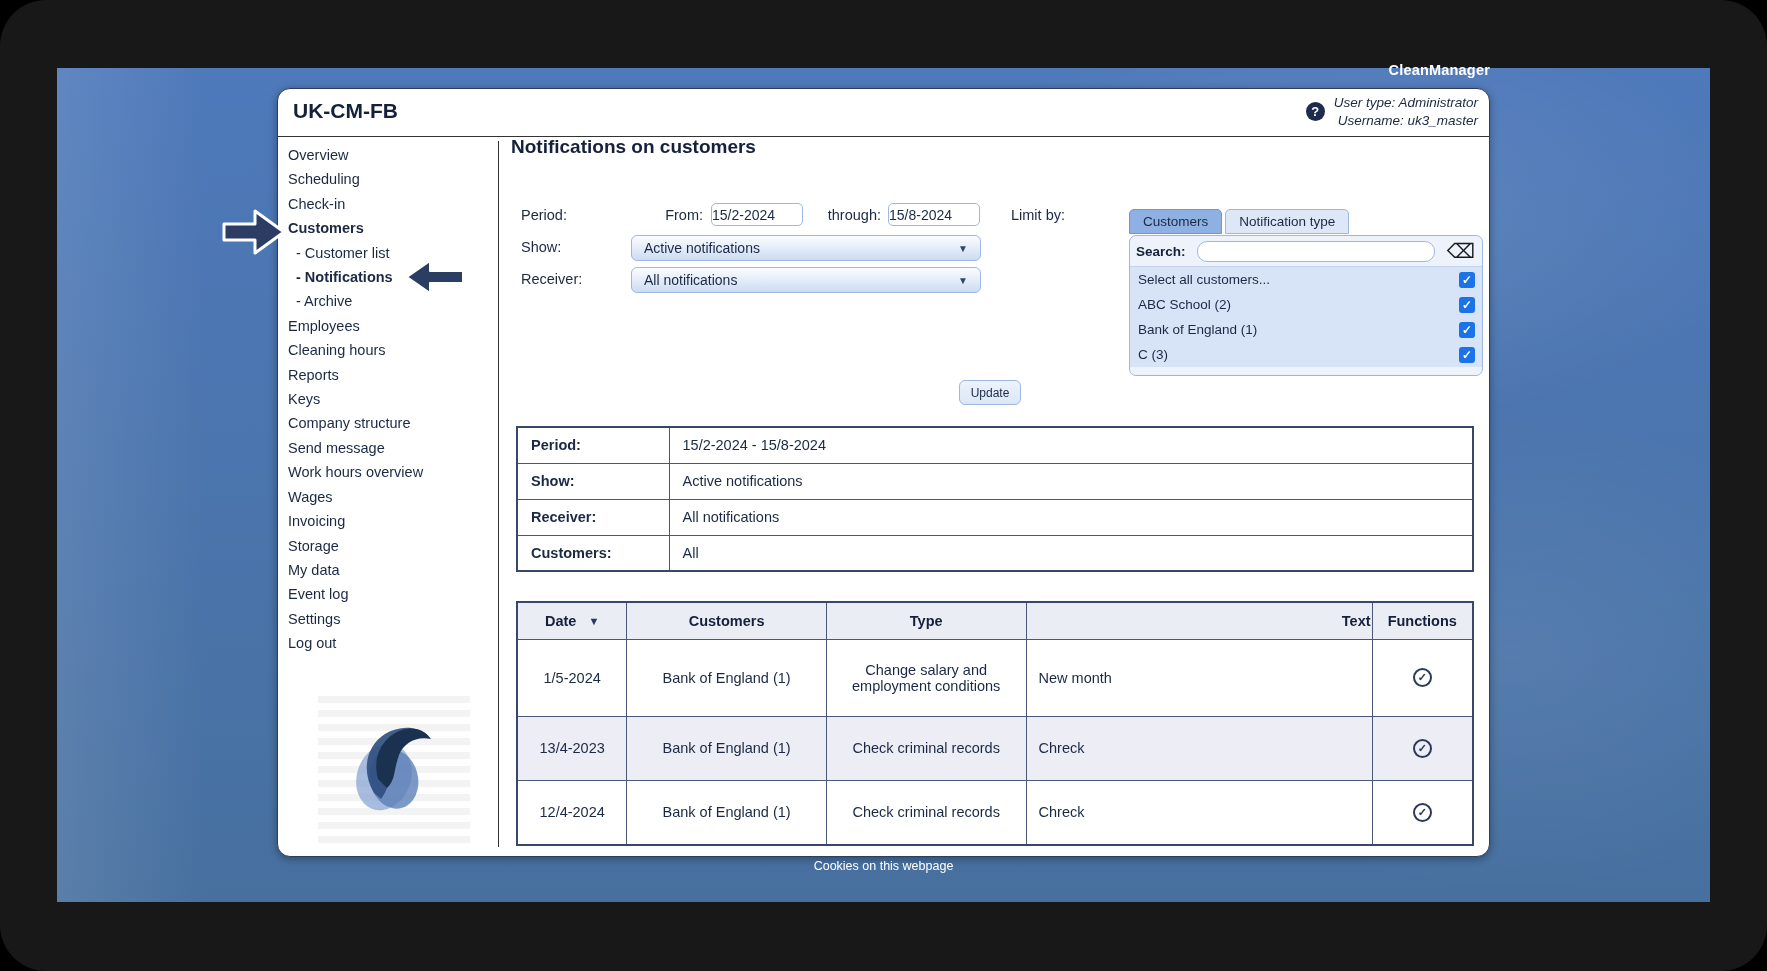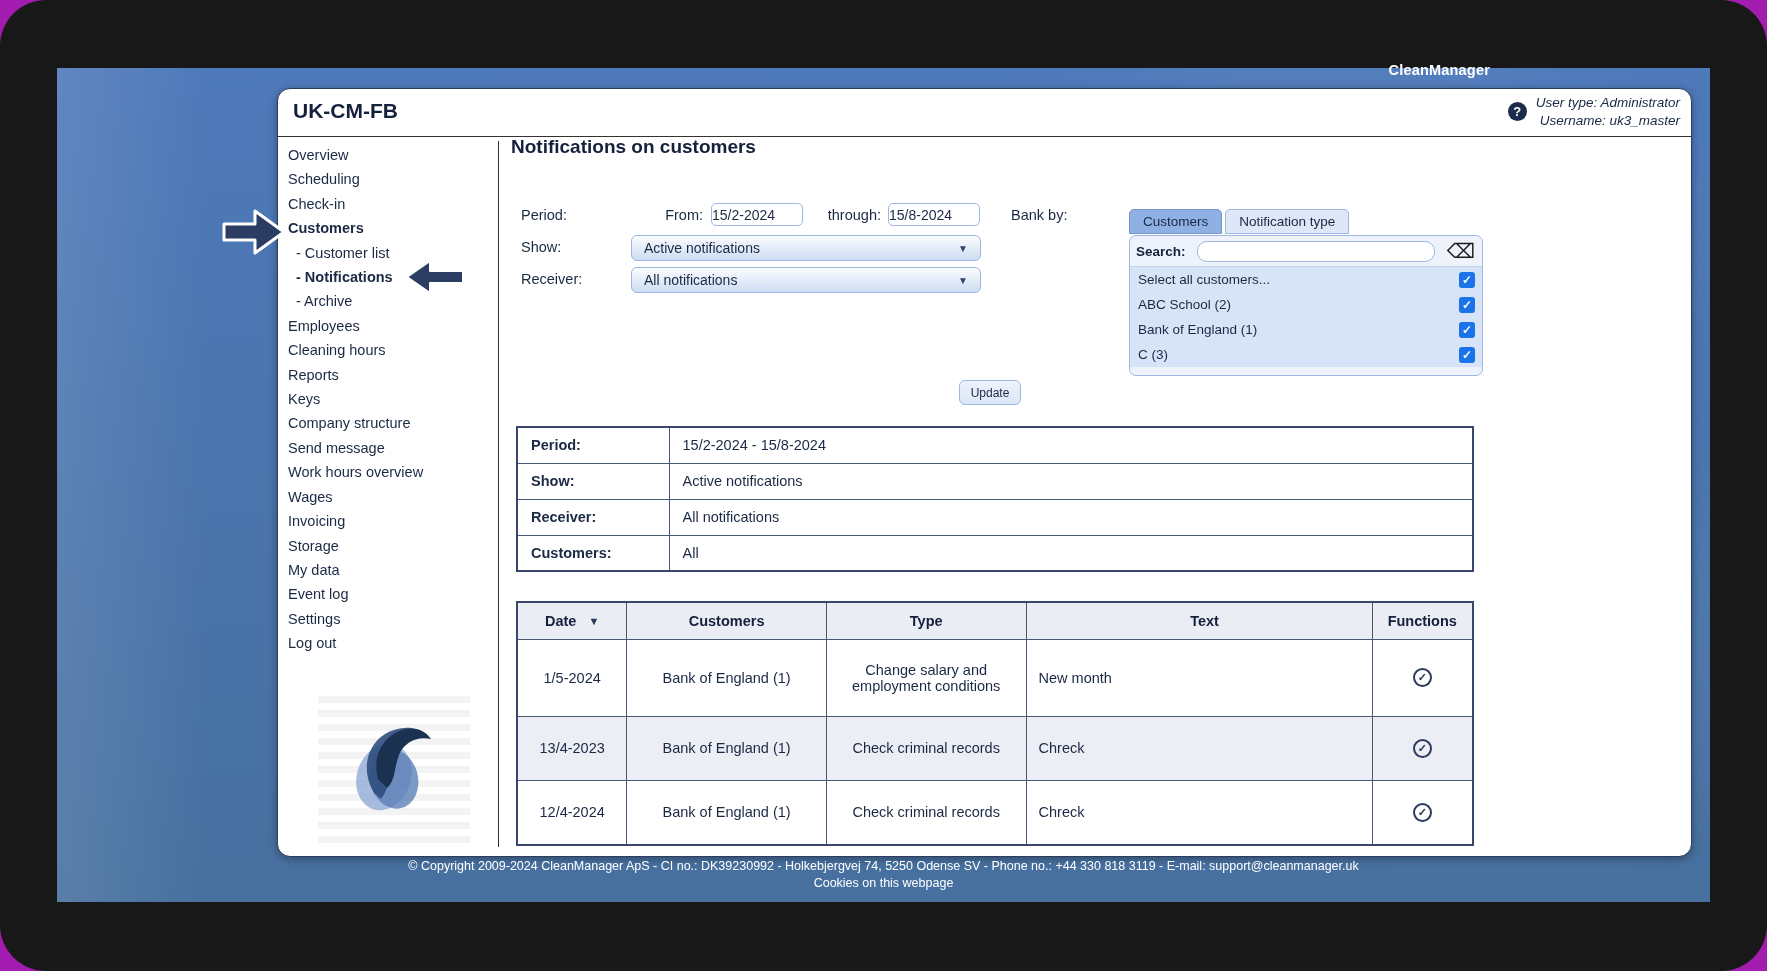--- a/index.html
+++ b/index.html
@@ -1,26 +1,26 @@
 <!DOCTYPE html>
 <html><head>
 <meta charset="utf-8">
 <style>
   html,body{margin:0;padding:0;background:#ffffff;}
   *{box-sizing:border-box;font-family:"Liberation Sans",sans-serif;}
-  #stage{position:relative;width:1767px;height:971px;overflow:hidden;background:#a21caf;}
+  #stage{position:relative;width:1767px;height:971px;overflow:hidden;background:#000000;}
   .frame{position:absolute;inset:0;background:#181818;border-radius:46px;}
   .screen{position:absolute;left:57px;top:68px;width:1653px;height:834px;
     background:
       radial-gradient(ellipse 600px 300px at 78% 18%, rgba(255,255,255,0.10), transparent 70%),
       radial-gradient(ellipse 500px 350px at 88% 70%, rgba(255,255,255,0.07), transparent 70%),
       linear-gradient(90deg, rgba(255,255,255,0.10), transparent 9%),
       linear-gradient(180deg,#4e79ba,#47709f);}
   .brand{position:absolute;top:62px;right:277px;color:#ffffff;font-weight:bold;font-size:14.5px;letter-spacing:.2px;}
-  .panel{position:absolute;left:277px;top:88px;width:1415px;height:769px;background:#ffffff;
+  .panel{position:absolute;left:277px;top:88px;width:1213px;height:769px;background:#ffffff;
     border:1px solid #2e3c5e;border-radius:13px;box-shadow:0 2px 8px rgba(0,0,0,.35);}
   
   .panel-header{position:absolute;left:0;top:0;right:0;height:48px;border-bottom:1px solid #333;}
   .app-title{position:absolute;left:15px;top:10px;font-size:21px;font-weight:bold;color:#14203c;}
   .user-box{position:absolute;right:11px;top:5px;display:flex;align-items:center;gap:9px;}
   .help-icon{width:19px;height:19px;border-radius:50%;background:#1d2b4d;color:#fff;font-weight:bold;
     font-size:13px;display:flex;align-items:center;justify-content:center;cursor:pointer;}
   .user-lines{text-align:right;font-style:italic;font-size:13.5px;line-height:17.5px;color:#1b2944;}
   
   .sidebar{position:absolute;left:10px;top:54px;width:208px;}
@@ -62,21 +62,21 @@
   
   .summary{position:absolute;left:238px;top:337px;width:958px;border-collapse:collapse;}
   .summary td{border:1px solid #4a5878;height:36px;font-size:14.5px;color:#1b2944;padding:0 13px;}
   .summary{border:2px solid #39486a;}
   .summary td.lbl{width:152px;font-weight:bold;}
   
   .dtable{position:absolute;left:238px;top:512px;width:958px;border-collapse:collapse;border:2px solid #39486a;}
   .dtable th{border:1px solid #4a5878;height:37px;font-size:14.5px;color:#14203c;background:#ebedf4;font-weight:bold;}
   .dtable td{border:1px solid #4a5878;font-size:14.5px;color:#1b2944;text-align:center;padding:22px 6px;}
   .dtable td.text-cell{text-align:left;padding-left:12px;}
-  .dtable th.text-head{text-align:center;padding-left:12px;}
+  .dtable th.text-head{text-align:right;padding-left:12px;}
   .dtable tbody tr:nth-child(1) td{height:58px;}
   .dtable tbody tr:nth-child(2) td,.dtable tbody tr:nth-child(3) td{height:47px;}
   .dtable tbody tr:nth-child(2){background:#ecedf5;}
   .col-date{width:110px;}.col-cust{width:200px;}.col-type{width:200px;}.col-text{width:347px;}.col-func{width:101px;}
   .sort-caret{font-size:11px;color:#2b3a5c;margin-left:12px;vertical-align:1px;}
   .func-icon{display:inline-flex;width:19px;height:19px;border:2px solid #2b3a5c;border-radius:50%;
     align-items:center;justify-content:center;font-size:11px;font-weight:bold;color:#2b3a5c;cursor:pointer;}
   
   .ptr{position:absolute;pointer-events:none;}
   
@@ -173,21 +173,21 @@
       <span>Active notifications</span>
       <span class="caret">▼</span>
     </div>
 
     <div class="flabel" style="left:243px;top:182px;">Receiver:</div>
     <div class="dropdown" style="left:353px;top:178px;">
       <span>All notifications</span>
       <span class="caret">▼</span>
     </div>
 
-    <div class="flabel" style="left:733px;top:118px;">Bank by:</div>
+    <div class="flabel" style="left:733px;top:118px;">Limit by:</div>
     <div class="tabs">
       <div class="tab selected">Customers</div>
       <div class="tab">Notification type</div>
     </div>
 
     <div class="picker">
       <div class="picker-search">
         <span class="slabel">Search:</span>
         <input class="search-input" value="" style="">
         <button class="clear-btn">⌫</button>
@@ -286,16 +286,15 @@
   </div>
 
   <svg class="ptr" style="left:221px;top:206px;" width="68" height="52" viewBox="0 0 68 52">
     <polygon points="3,18 34,18 34,5 63,26 34,47 34,34 3,34" fill="#2b3d63" stroke="#ffffff" stroke-width="3" stroke-linejoin="round"></polygon>
   </svg>
   <svg class="ptr" style="left:404px;top:258px;" width="62" height="38" viewBox="0 0 62 38">
     <polygon points="59,13 26,13 26,3 3,19 26,35 26,25 59,25" fill="#2b3d63" stroke="#ffffff" stroke-width="2" stroke-linejoin="round"></polygon>
   </svg>
 
   <div class="footer">
-    <div>© Copyright 2009-2024 CleanManager ApS - CI no.: DK39230992 - Holkebjergvej 74, 5250 Odense SV - Phone no.: +44 330 818 3119 - E-mail: support@cleanmanager.uk</div>
     <div class="cookie">Cookies on this webpage</div>
   </div>
 </div>
 
 </body></html>

